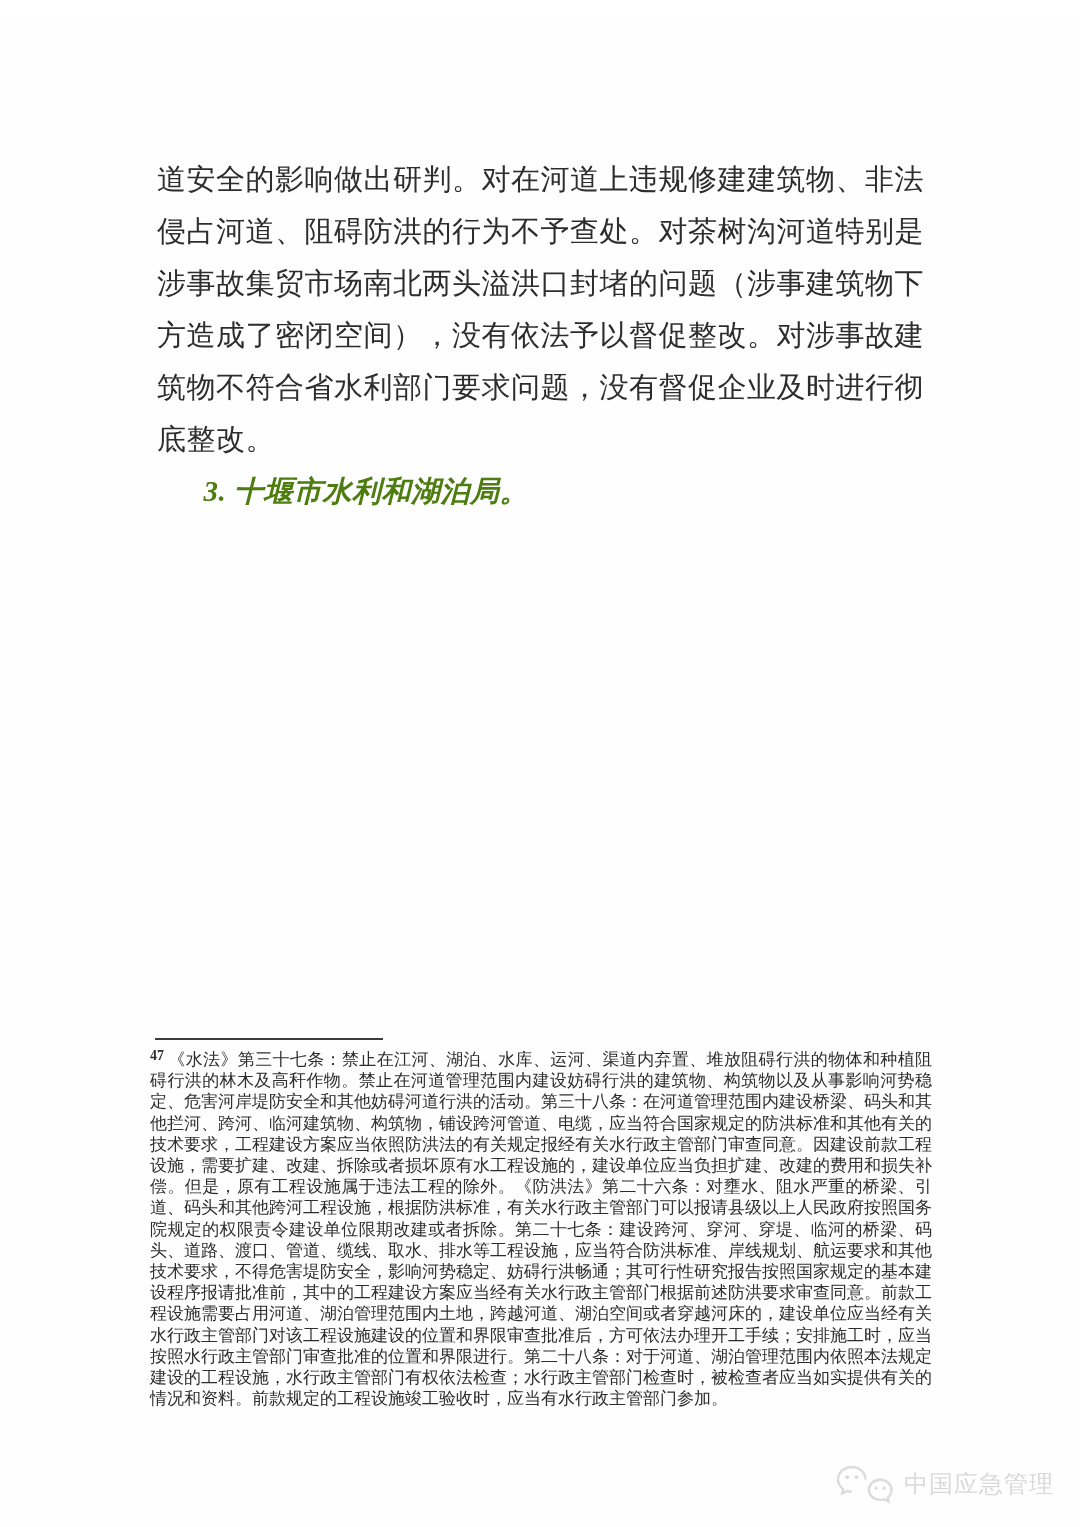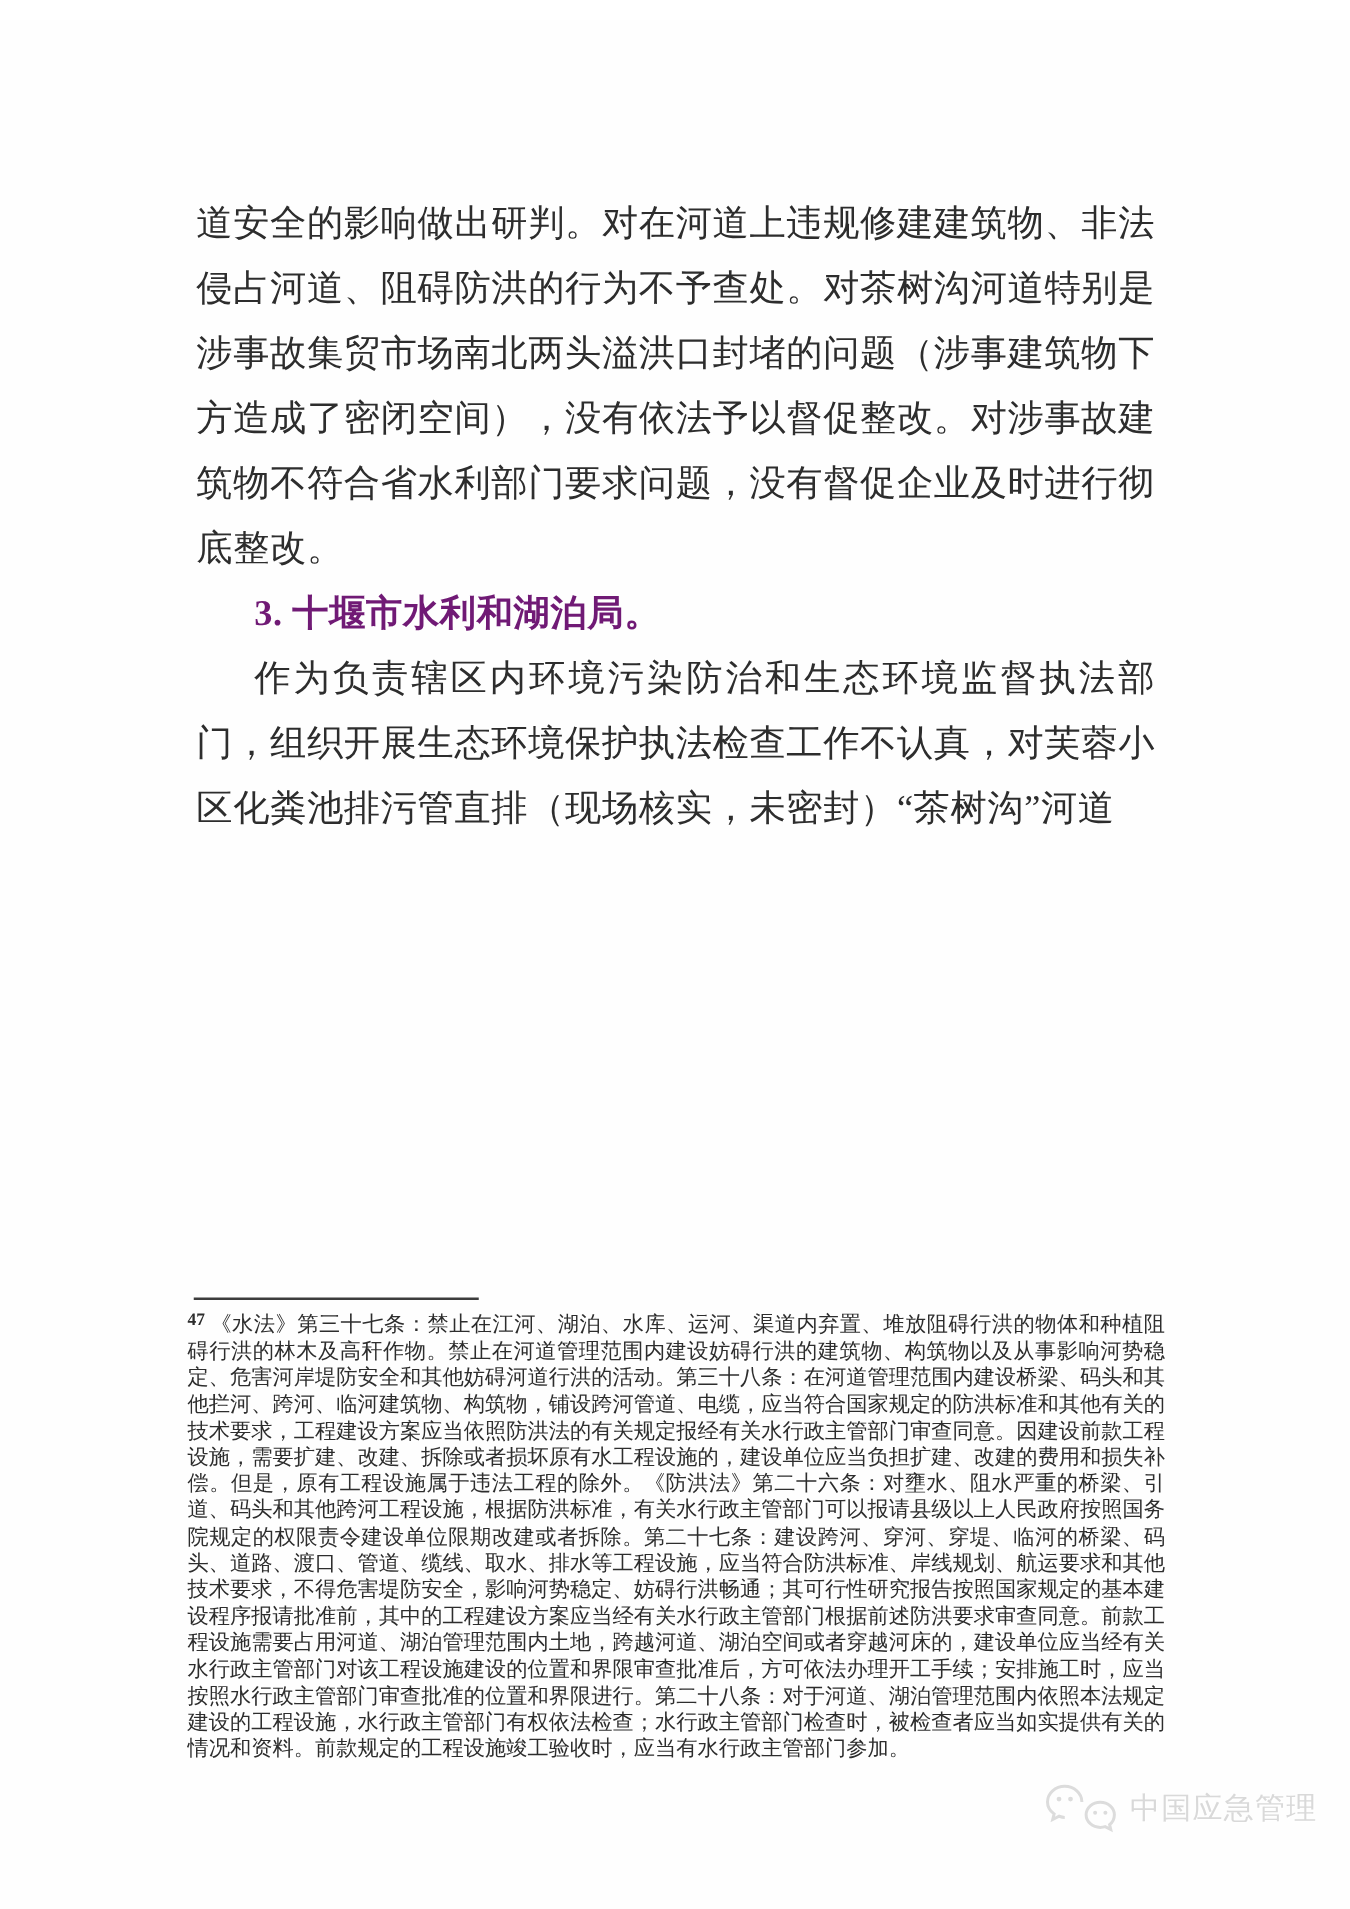--- a/index.html
+++ b/index.html
@@ -22,21 +22,22 @@
     font-size: 29px;
     line-height: 52px;
     text-align: justify;
     letter-spacing: 0.5px;
   }
   .para { text-indent: 1.6em; }
   .para.continuation { text-indent: 0; }
   .heading {
     text-indent: 1.6em;
     font-weight: 700;
-    color: #701a75;
+    color: #4d7c0f;
+    font-style: italic;
   }
   sup.ref {
     font-size: 0.55em;
     vertical-align: 0.65em;
     line-height: 0;
     letter-spacing: 0;
   }
   .footnote-block {
     position: absolute;
     left: 150px;
@@ -59,21 +60,21 @@
   .footnote-text sup.fn-marker {
     font-weight: 700;
     font-size: 0.82em;
     vertical-align: 0.35em;
     line-height: 0;
     margin-right: 4px;
   }
   .watermark {
     position: absolute;
     right: 26px;
-    top: 1409px;
+    top: 1447px;
     display: flex;
     align-items: center;
     gap: 9px;
     user-select: none;
     justify-content: flex-end;
   }
   .watermark-label {
     font-size: 24px;
     letter-spacing: 1px;
     color: #d9d9d9;
@@ -87,21 +88,20 @@
 
 <div class="page">
 
   <div class="content">
     <p class="para continuation">道安全的影响做出研判。对在河道上违规修建建筑物、非法侵占河道、阻碍防洪的行为不予查处。对茶树沟河道特别是涉事故集贸市场南北两头溢洪口封堵的问题（涉事建筑物下方造成了密闭空间），没有依法予以督促整改。对涉事故建筑物不符合省水利部门要求问题，没有督促企业及时进行彻底整改。</p>
 
     <p class="heading">3. 十堰市水利和湖泊局。</p>
 
 
 
-    <p class="para">作为负责辖区内环境污染防治和生态环境监督执法部门，组织开展生态环境保护执法检查工作不认真，对芙蓉小区化粪池排污管直排（现场核实，未密封）“茶树沟”河道</p>
   </div>
 
   <div class="footnote-block">
     <div class="footnote-rule"></div>
     <p class="footnote-text"><sup class="fn-marker">47</sup><span>《水法》第三十七条：禁止在江河、湖泊、水库、运河、渠道内弃置、堆放阻碍行洪的物体和种植阻碍行洪的林木及高秆作物。禁止在河道管理范围内建设妨碍行洪的建筑物、构筑物以及从事影响河势稳定、危害河岸堤防安全和其他妨碍河道行洪的活动。第三十八条：在河道管理范围内建设桥梁、码头和其他拦河、跨河、临河建筑物、构筑物，铺设跨河管道、电缆，应当符合国家规定的防洪标准和其他有关的技术要求，工程建设方案应当依照防洪法的有关规定报经有关水行政主管部门审查同意。因建设前款工程设施，需要扩建、改建、拆除或者损坏原有水工程设施的，建设单位应当负担扩建、改建的费用和损失补偿。但是，原有工程设施属于违法工程的除外。《防洪法》第二十六条：对壅水、阻水严重的桥梁、引道、码头和其他跨河工程设施，根据防洪标准，有关水行政主管部门可以报请县级以上人民政府按照国务院规定的权限责令建设单位限期改建或者拆除。第二十七条：建设跨河、穿河、穿堤、临河的桥梁、码头、道路、渡口、管道、缆线、取水、排水等工程设施，应当符合防洪标准、岸线规划、航运要求和其他技术要求，不得危害堤防安全，影响河势稳定、妨碍行洪畅通；其可行性研究报告按照国家规定的基本建设程序报请批准前，其中的工程建设方案应当经有关水行政主管部门根据前述防洪要求审查同意。前款工程设施需要占用河道、湖泊管理范围内土地，跨越河道、湖泊空间或者穿越河床的，建设单位应当经有关水行政主管部门对该工程设施建设的位置和界限审查批准后，方可依法办理开工手续；安排施工时，应当按照水行政主管部门审查批准的位置和界限进行。第二十八条：对于河道、湖泊管理范围内依照本法规定建设的工程设施，水行政主管部门有权依法检查；水行政主管部门检查时，被检查者应当如实提供有关的情况和资料。前款规定的工程设施竣工验收时，应当有水行政主管部门参加。</span></p>
   </div>
 
   <div class="watermark">
     <span class="watermark-icon">
       <svg width="60" height="42" viewBox="0 0 60 42" xmlns="http://www.w3.org/2000/svg">

